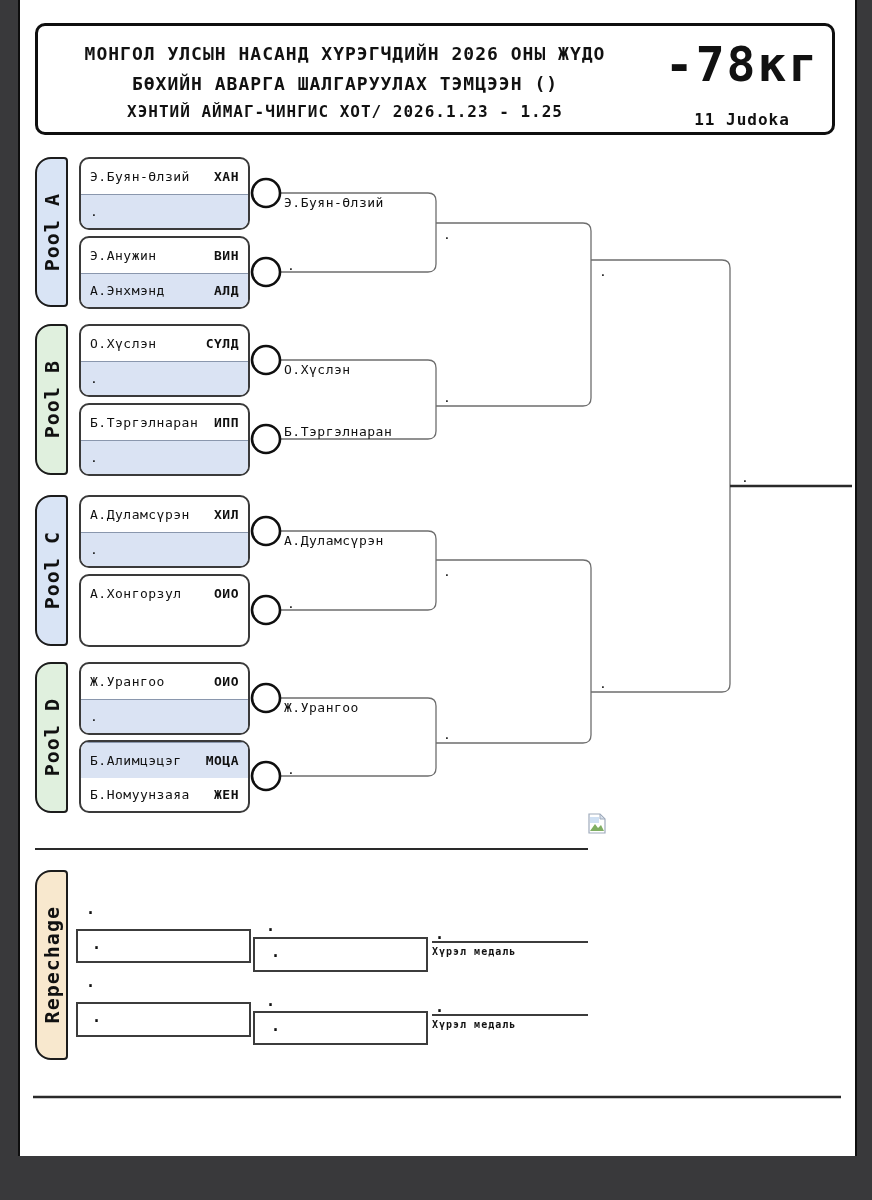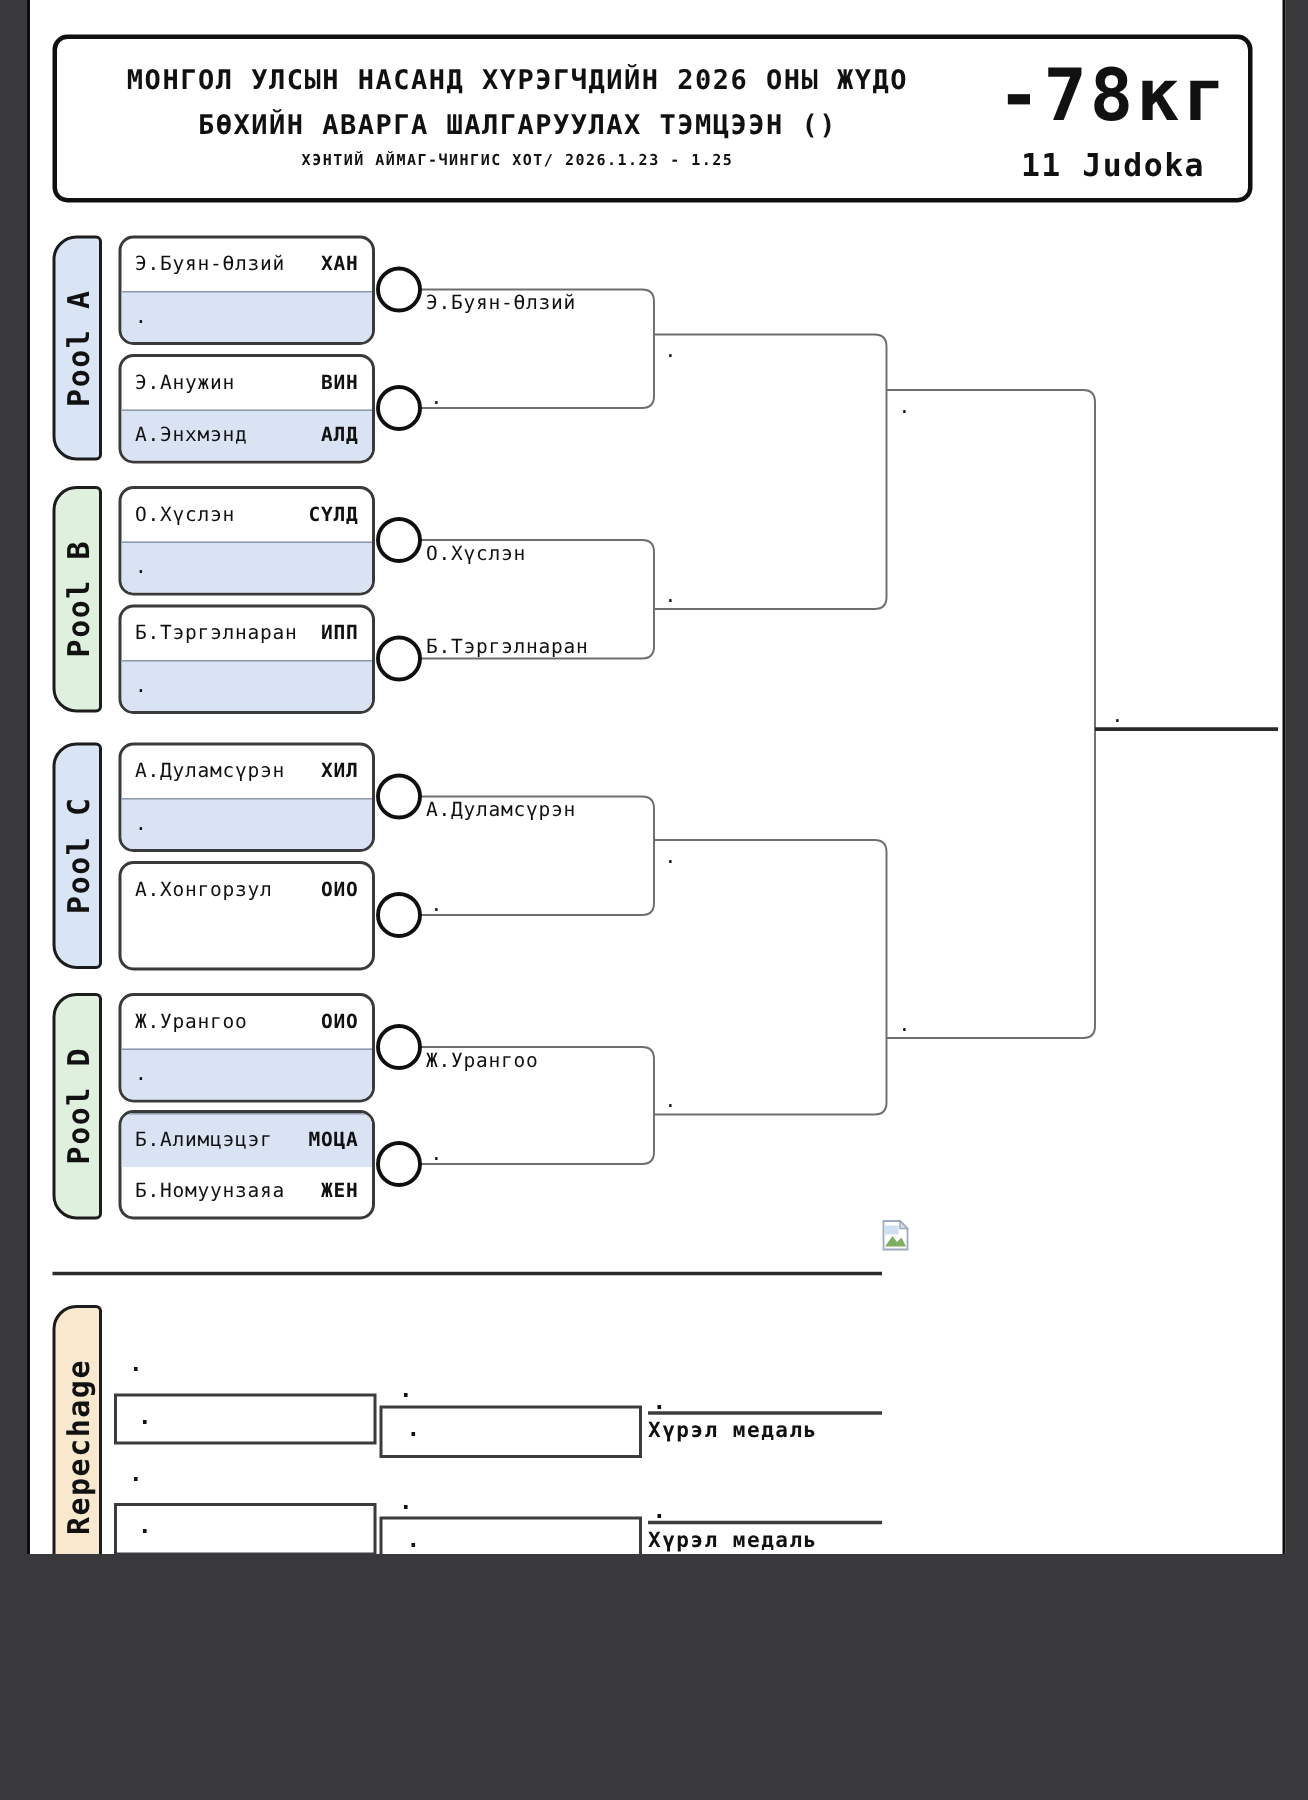--- a/index.html
+++ b/index.html
@@ -1,47 +1,47 @@
 <!DOCTYPE html>
 <html><head>
 <meta charset="utf-8">
 <style>
   html,body{margin:0;padding:0;background:#39393b;}
-  #stage{position:relative;width:872px;height:1036px;background:#39393b;overflow:hidden;
+  #stage{position:relative;width:872px;height:1156px;background:#39393b;overflow:hidden;
          font-family:"DejaVu Sans Mono",monospace;color:#111;}
   #page{position:absolute;left:18px;top:0;width:839px;height:1186px;background:#fff;
         border-left:2px solid #0e0e0e;border-right:2px solid #0e0e0e;border-bottom:2px solid #0e0e0e;box-sizing:border-box;}
   
   #header-box{position:absolute;left:35px;top:23px;width:800px;height:112px;box-sizing:border-box;
               border:3px solid #0f0f0f;border-radius:10px;background:#fff;display:flex;}
   .h-titles{flex:1;text-align:center;padding-top:17px;}
   .h-line1{font-size:18px;font-weight:bold;letter-spacing:1px;}
   .h-line2{font-size:18px;font-weight:bold;letter-spacing:1px;margin-top:9px;}
-  .h-line3{font-size:10px;font-weight:bold;letter-spacing:1px;margin-top:8px;}
+  .h-line3{font-size:16px;font-weight:bold;letter-spacing:1px;margin-top:8px;}
   .h-weight{width:180px;text-align:center;padding-top:10px;}
   .h-kg{font-size:48px;font-weight:bold;letter-spacing:2px;}
-  .h-count{font-size:21px;font-weight:bold;margin-top:6px;letter-spacing:1px;}
+  .h-count{font-size:16px;font-weight:bold;margin-top:18px;letter-spacing:1px;}
   
   .tab{position:absolute;left:35px;width:33px;box-sizing:border-box;border:2.5px solid #1c1c1c;
        border-radius:16px 4px 4px 16px;display:flex;align-items:center;justify-content:center;}
   .tab span{writing-mode:vertical-rl;transform:rotate(180deg);font-weight:bold;font-size:20px;letter-spacing:1px;}
   .tab--blue{background:#d9e4f5;}
   .tab--green{background:#e0f0de;}
   .tab--peach{background:#f8e8ce;}
   
   .abox{position:absolute;left:79px;width:171px;height:73px;box-sizing:border-box;
         border:2px solid #3a3a3a;border-radius:10px;overflow:hidden;background:#fff;}
   .arow{height:34.5px;display:flex;align-items:center;justify-content:space-between;padding:0 9px;}
   .arow--alt{background:#dae3f3;border-top:1.5px solid #8a97ad;}
   .aname{font-size:13px;letter-spacing:0.5px;white-space:nowrap;}
   .aclub{font-size:13px;font-weight:bold;letter-spacing:0.5px;}
   
   .wlabel{position:absolute;font-size:13px;letter-spacing:0.5px;white-space:nowrap;}
   .dotlbl{position:absolute;font-size:15px;font-weight:bold;line-height:8px;}
-  .medal{position:absolute;font-size:14px;font-weight:bold;letter-spacing:1px;}
+  .medal{position:absolute;font-size:10px;font-weight:bold;letter-spacing:1px;}
   svg{position:absolute;left:0;top:0;}
 </style>
 </head>
 <body>
 
 <div id="stage">
   <div id="page"></div>
 
   <svg width="872" height="1200" viewBox="0 0 872 1200">
 

